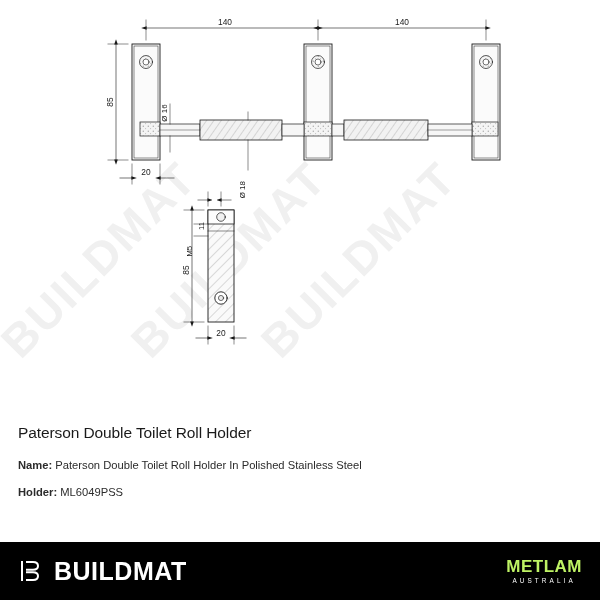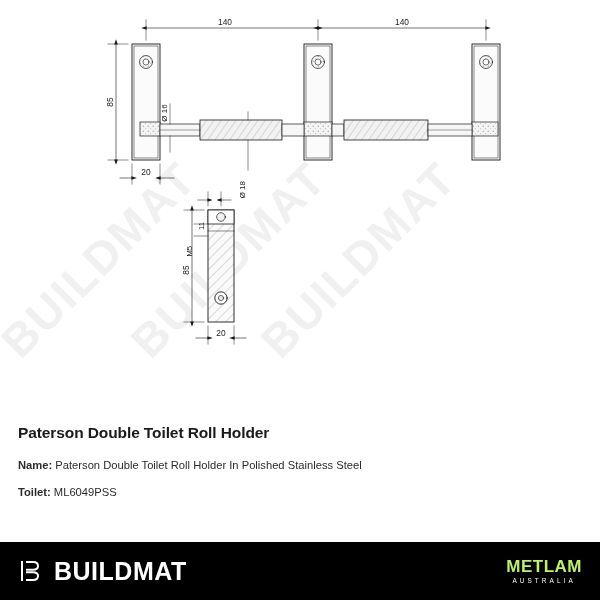--- a/index.html
+++ b/index.html
@@ -50,21 +50,21 @@
   
   .info {
     position: absolute;
     left: 18px;
     top: 424px;
     width: 564px;
   }
   .info h1 {
     margin: 0 0 16px 0;
     font-size: 15.5px;
-    font-weight: bold;
+    font-weight: normal;
     color: #1a1a1a;
     letter-spacing: -0.1px;
   }
   .spec-row {
     margin-bottom: 12px;
     font-size: 11.2px;
     color: #2b2b2b;
     line-height: 1.3;
   }
   .spec-row .k { font-weight: bold; }
@@ -251,21 +251,21 @@
   </div>
 
   <div class="info">
     <h1>Paterson Double Toilet Roll Holder</h1>
 
     <div class="spec-row">
       <span class="k">Name:</span>
       <span class="v">Paterson Double Toilet Roll Holder In Polished Stainless Steel</span>
     </div>
     <div class="spec-row">
-      <span class="k">Toilet:</span>
+      <span class="k">Holder:</span>
       <span class="v">ML6049PSS</span>
     </div>
   </div>
 
   <div class="footer">
     <div class="brand-left">
       <span class="brand-mark">
         <svg width="26" height="26" viewBox="0 0 26 26" xmlns="http://www.w3.org/2000/svg">
           <g fill="none" stroke="#ffffff" stroke-width="2">
             <path d="M4,3 L4,23"></path>

